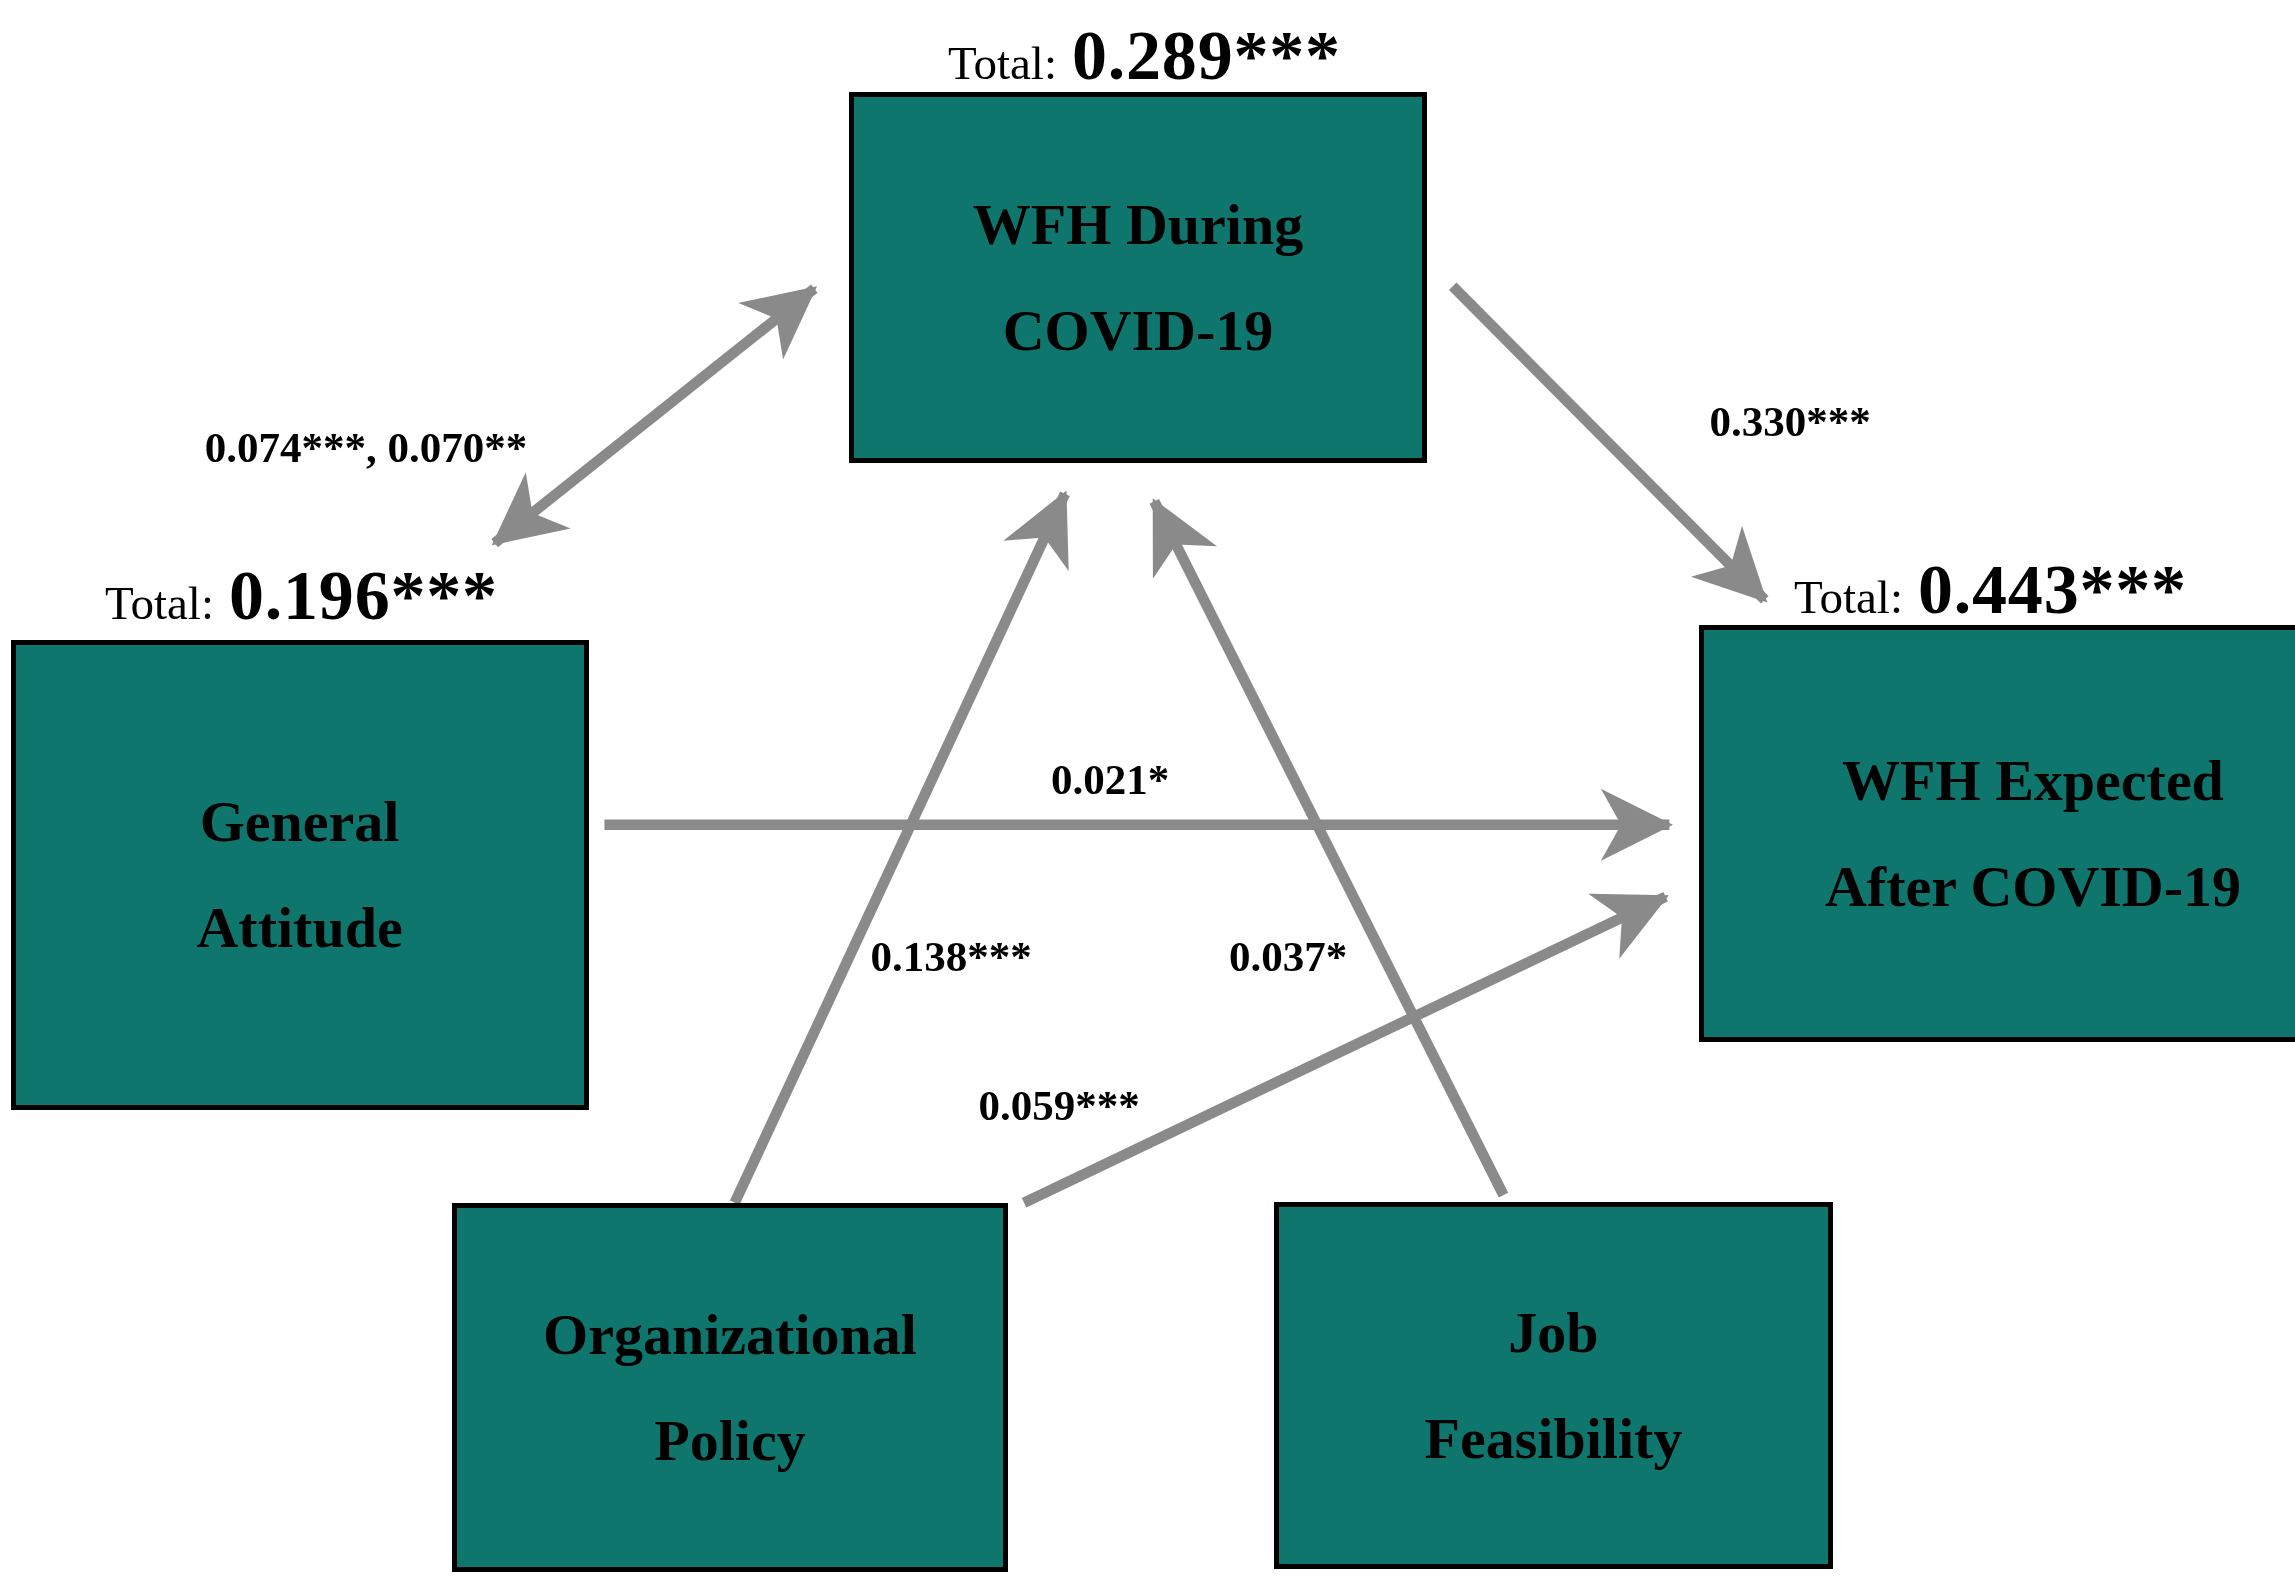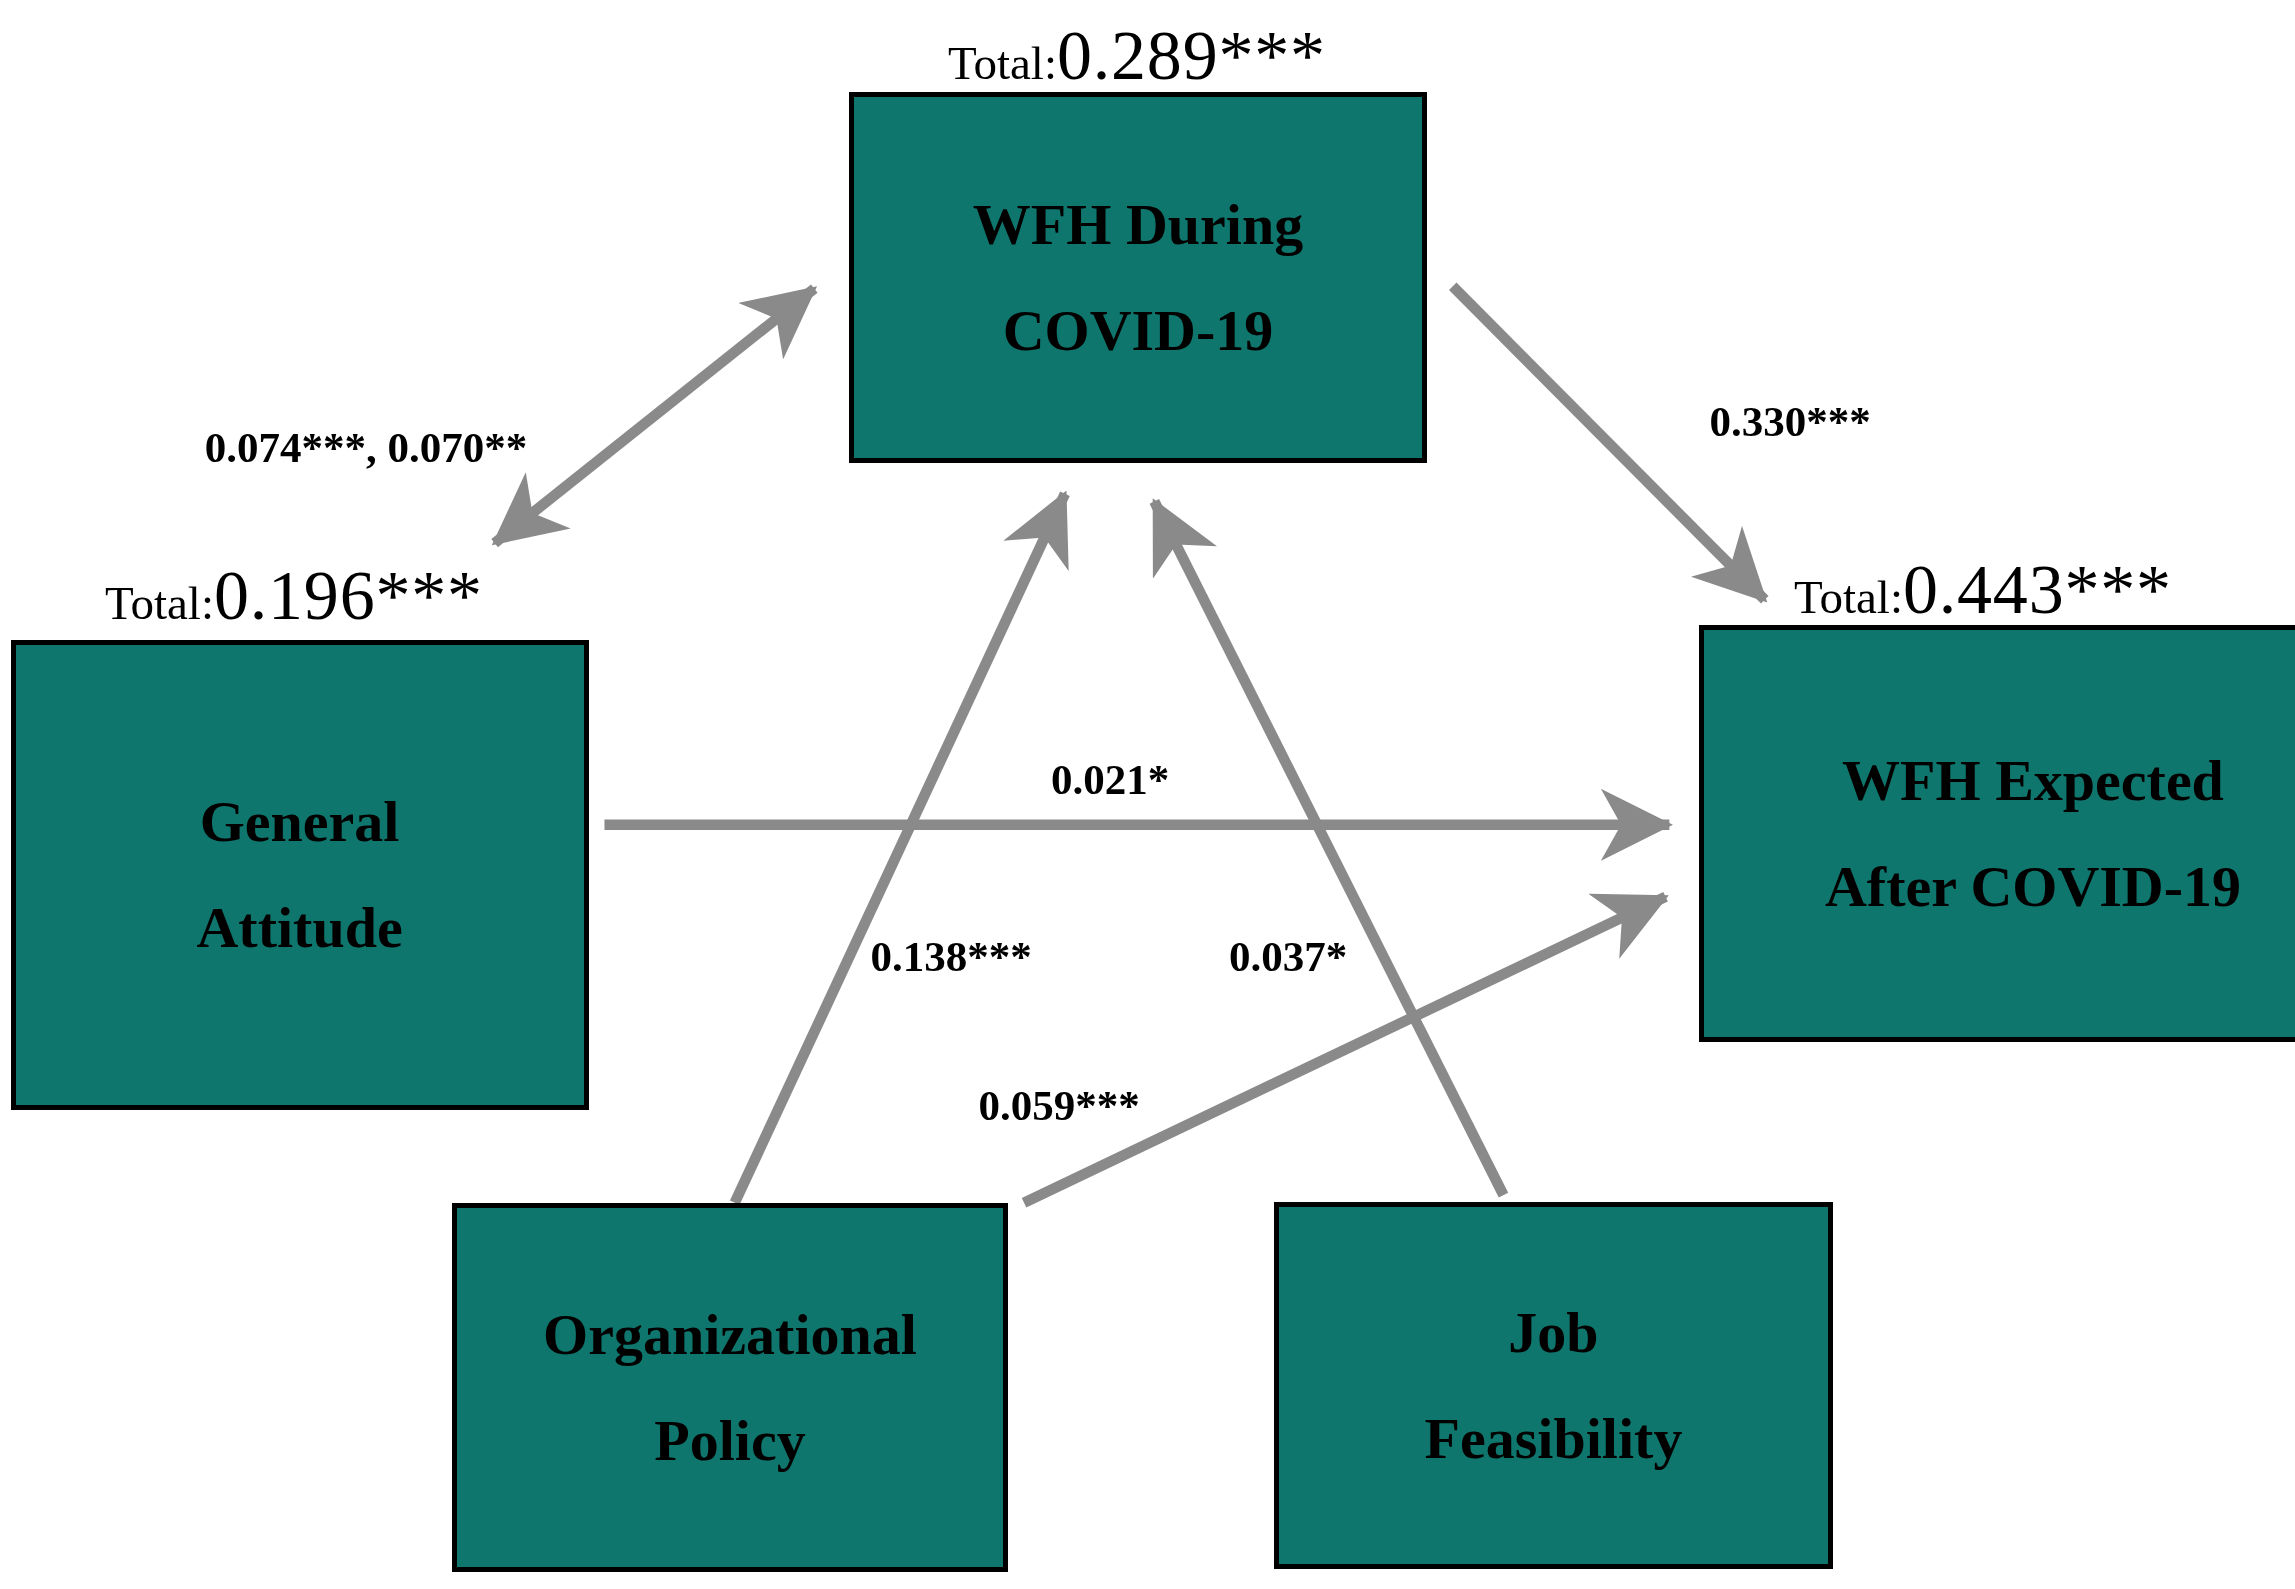--- a/index.html
+++ b/index.html
@@ -36,30 +36,31 @@
   .node .nl {
     font-size: 58px;
     font-weight: bold;
     line-height: 106px;
     white-space: nowrap;
   }
   .total {
     position: absolute;
     display: flex;
     align-items: baseline;
+    gap: 15px;
     white-space: nowrap;
   }
   .total-prefix {
     font-size: 47px;
     font-weight: 400;
     line-height: 1;
   }
   .total-value {
     font-size: 70px;
-    font-weight: normal;
+    font-weight: bold;
     line-height: 1;
     letter-spacing: 0.8px;
     text-align: right;
   }
   .edge-label {
     position: absolute;
     transform: translate(-50%, -50%);
     font-size: 43px;
     font-weight: bold;
     white-space: nowrap;

